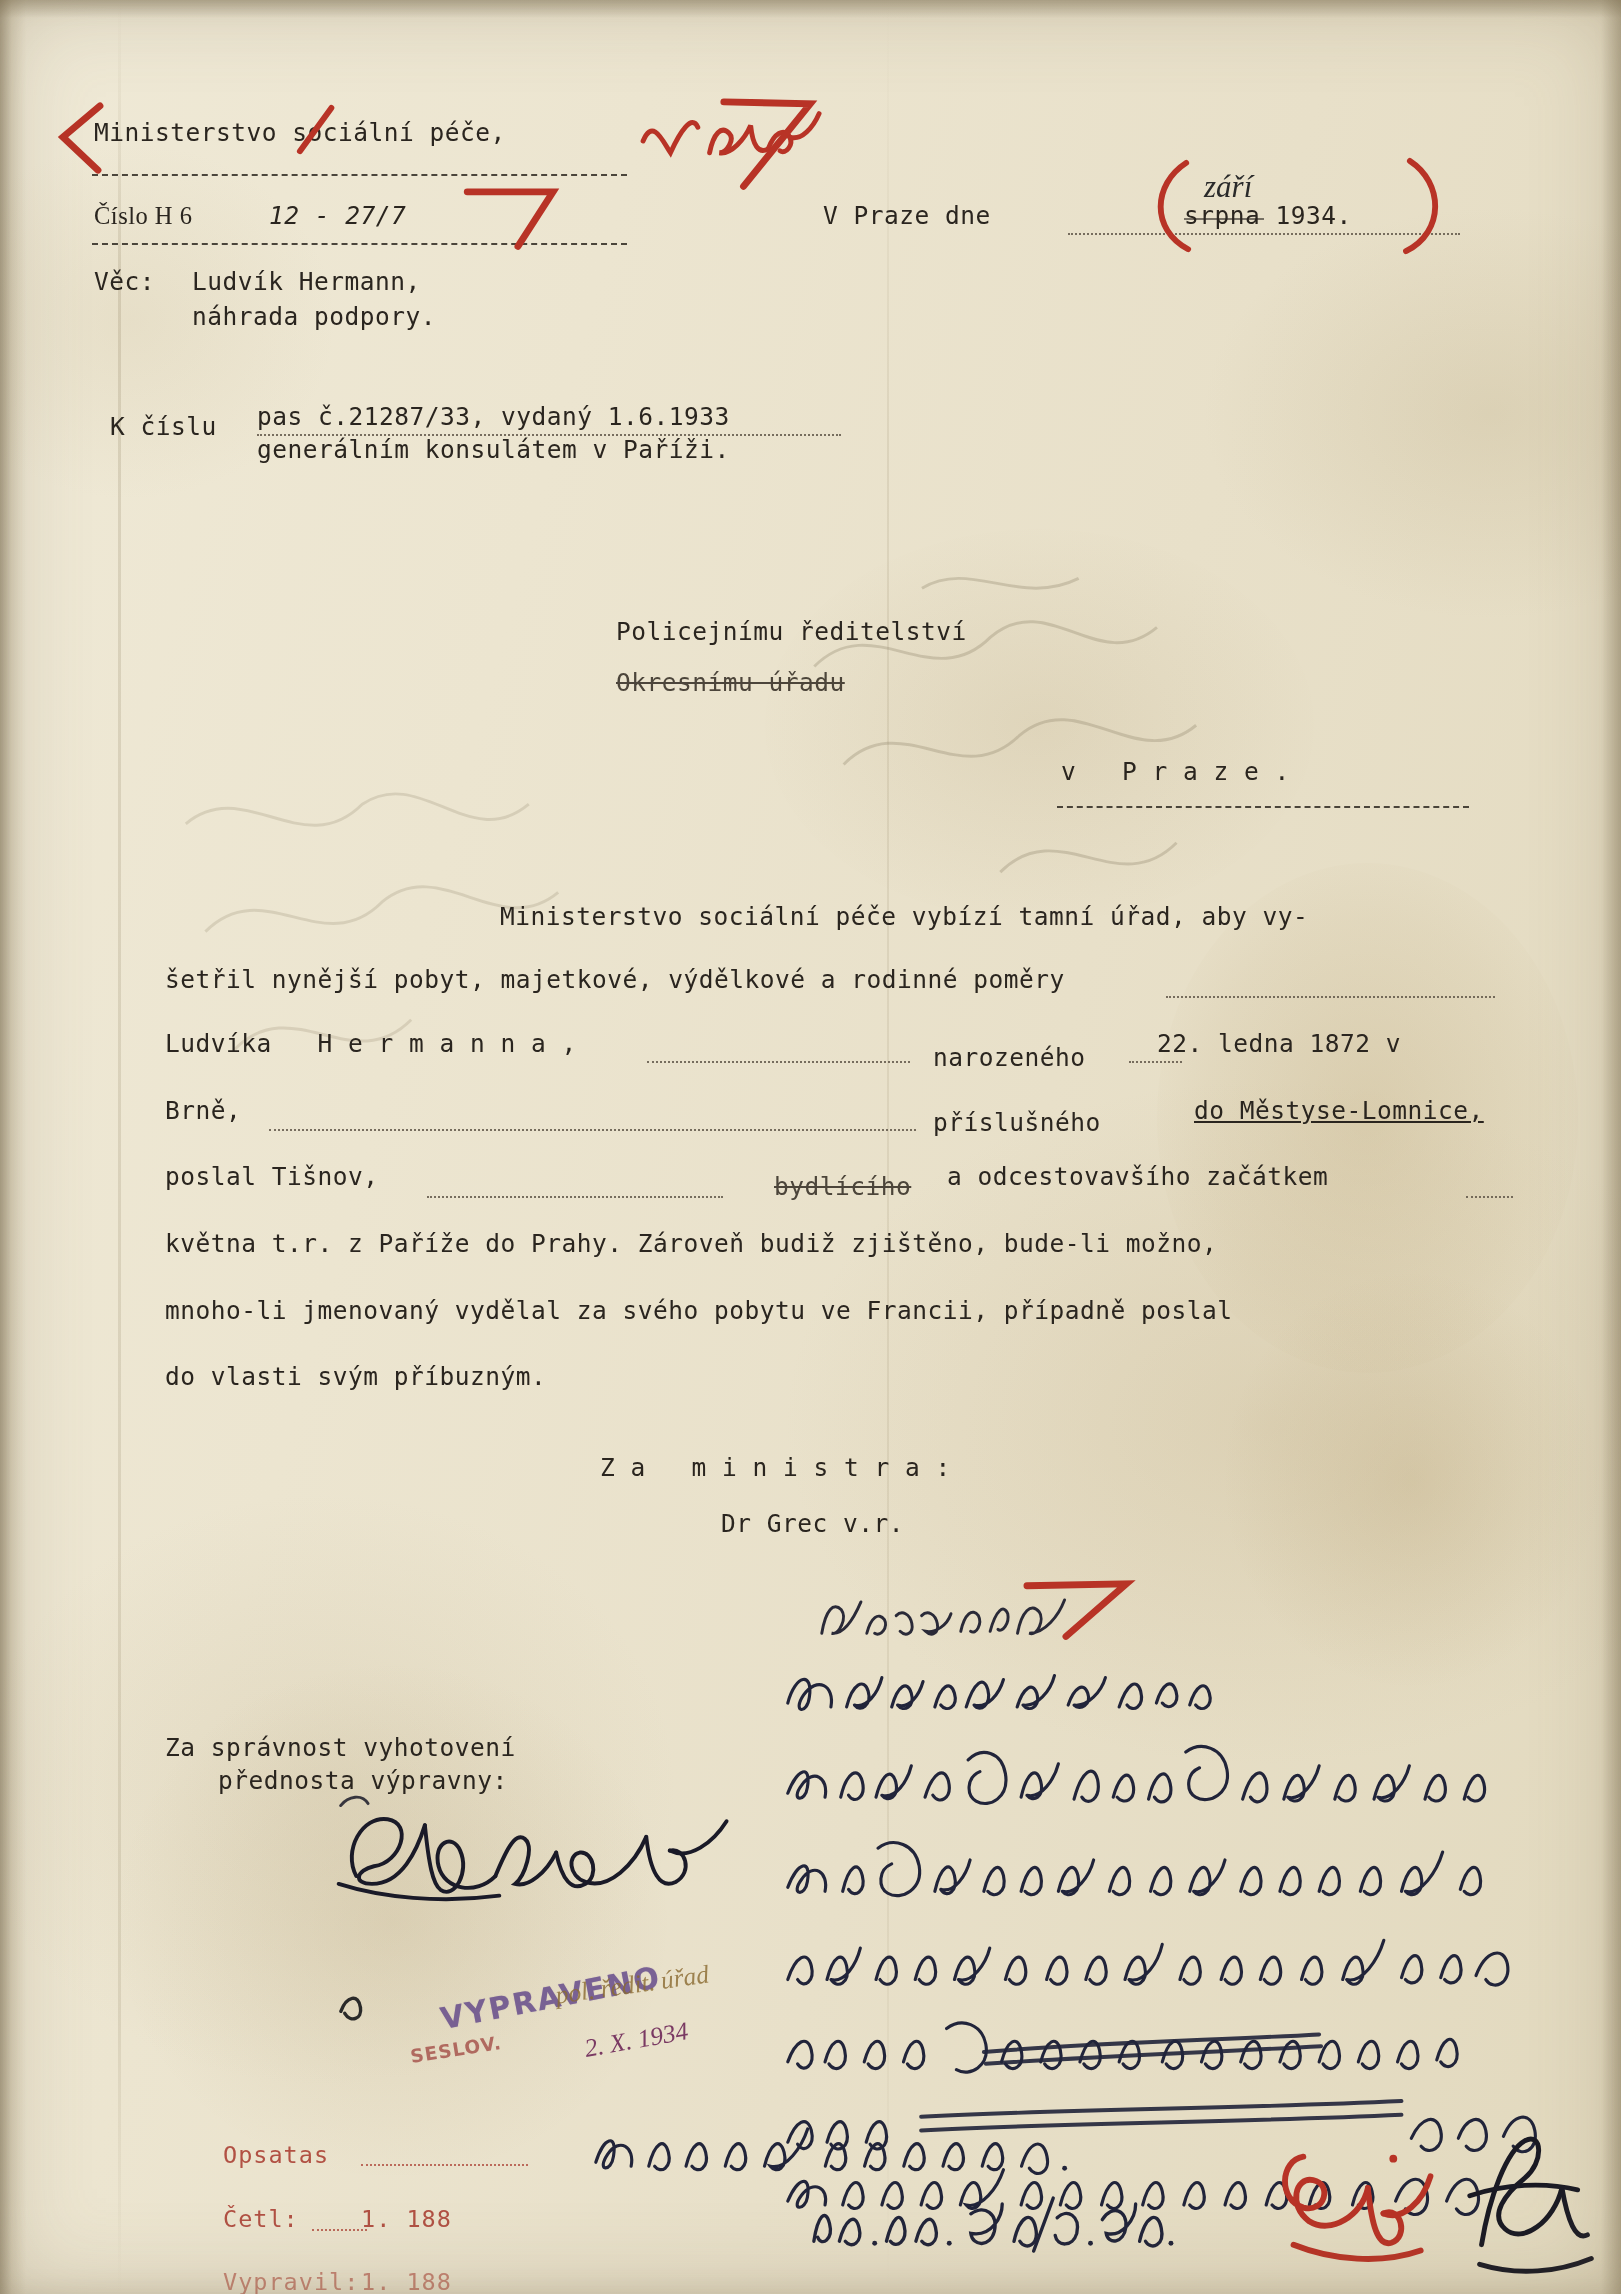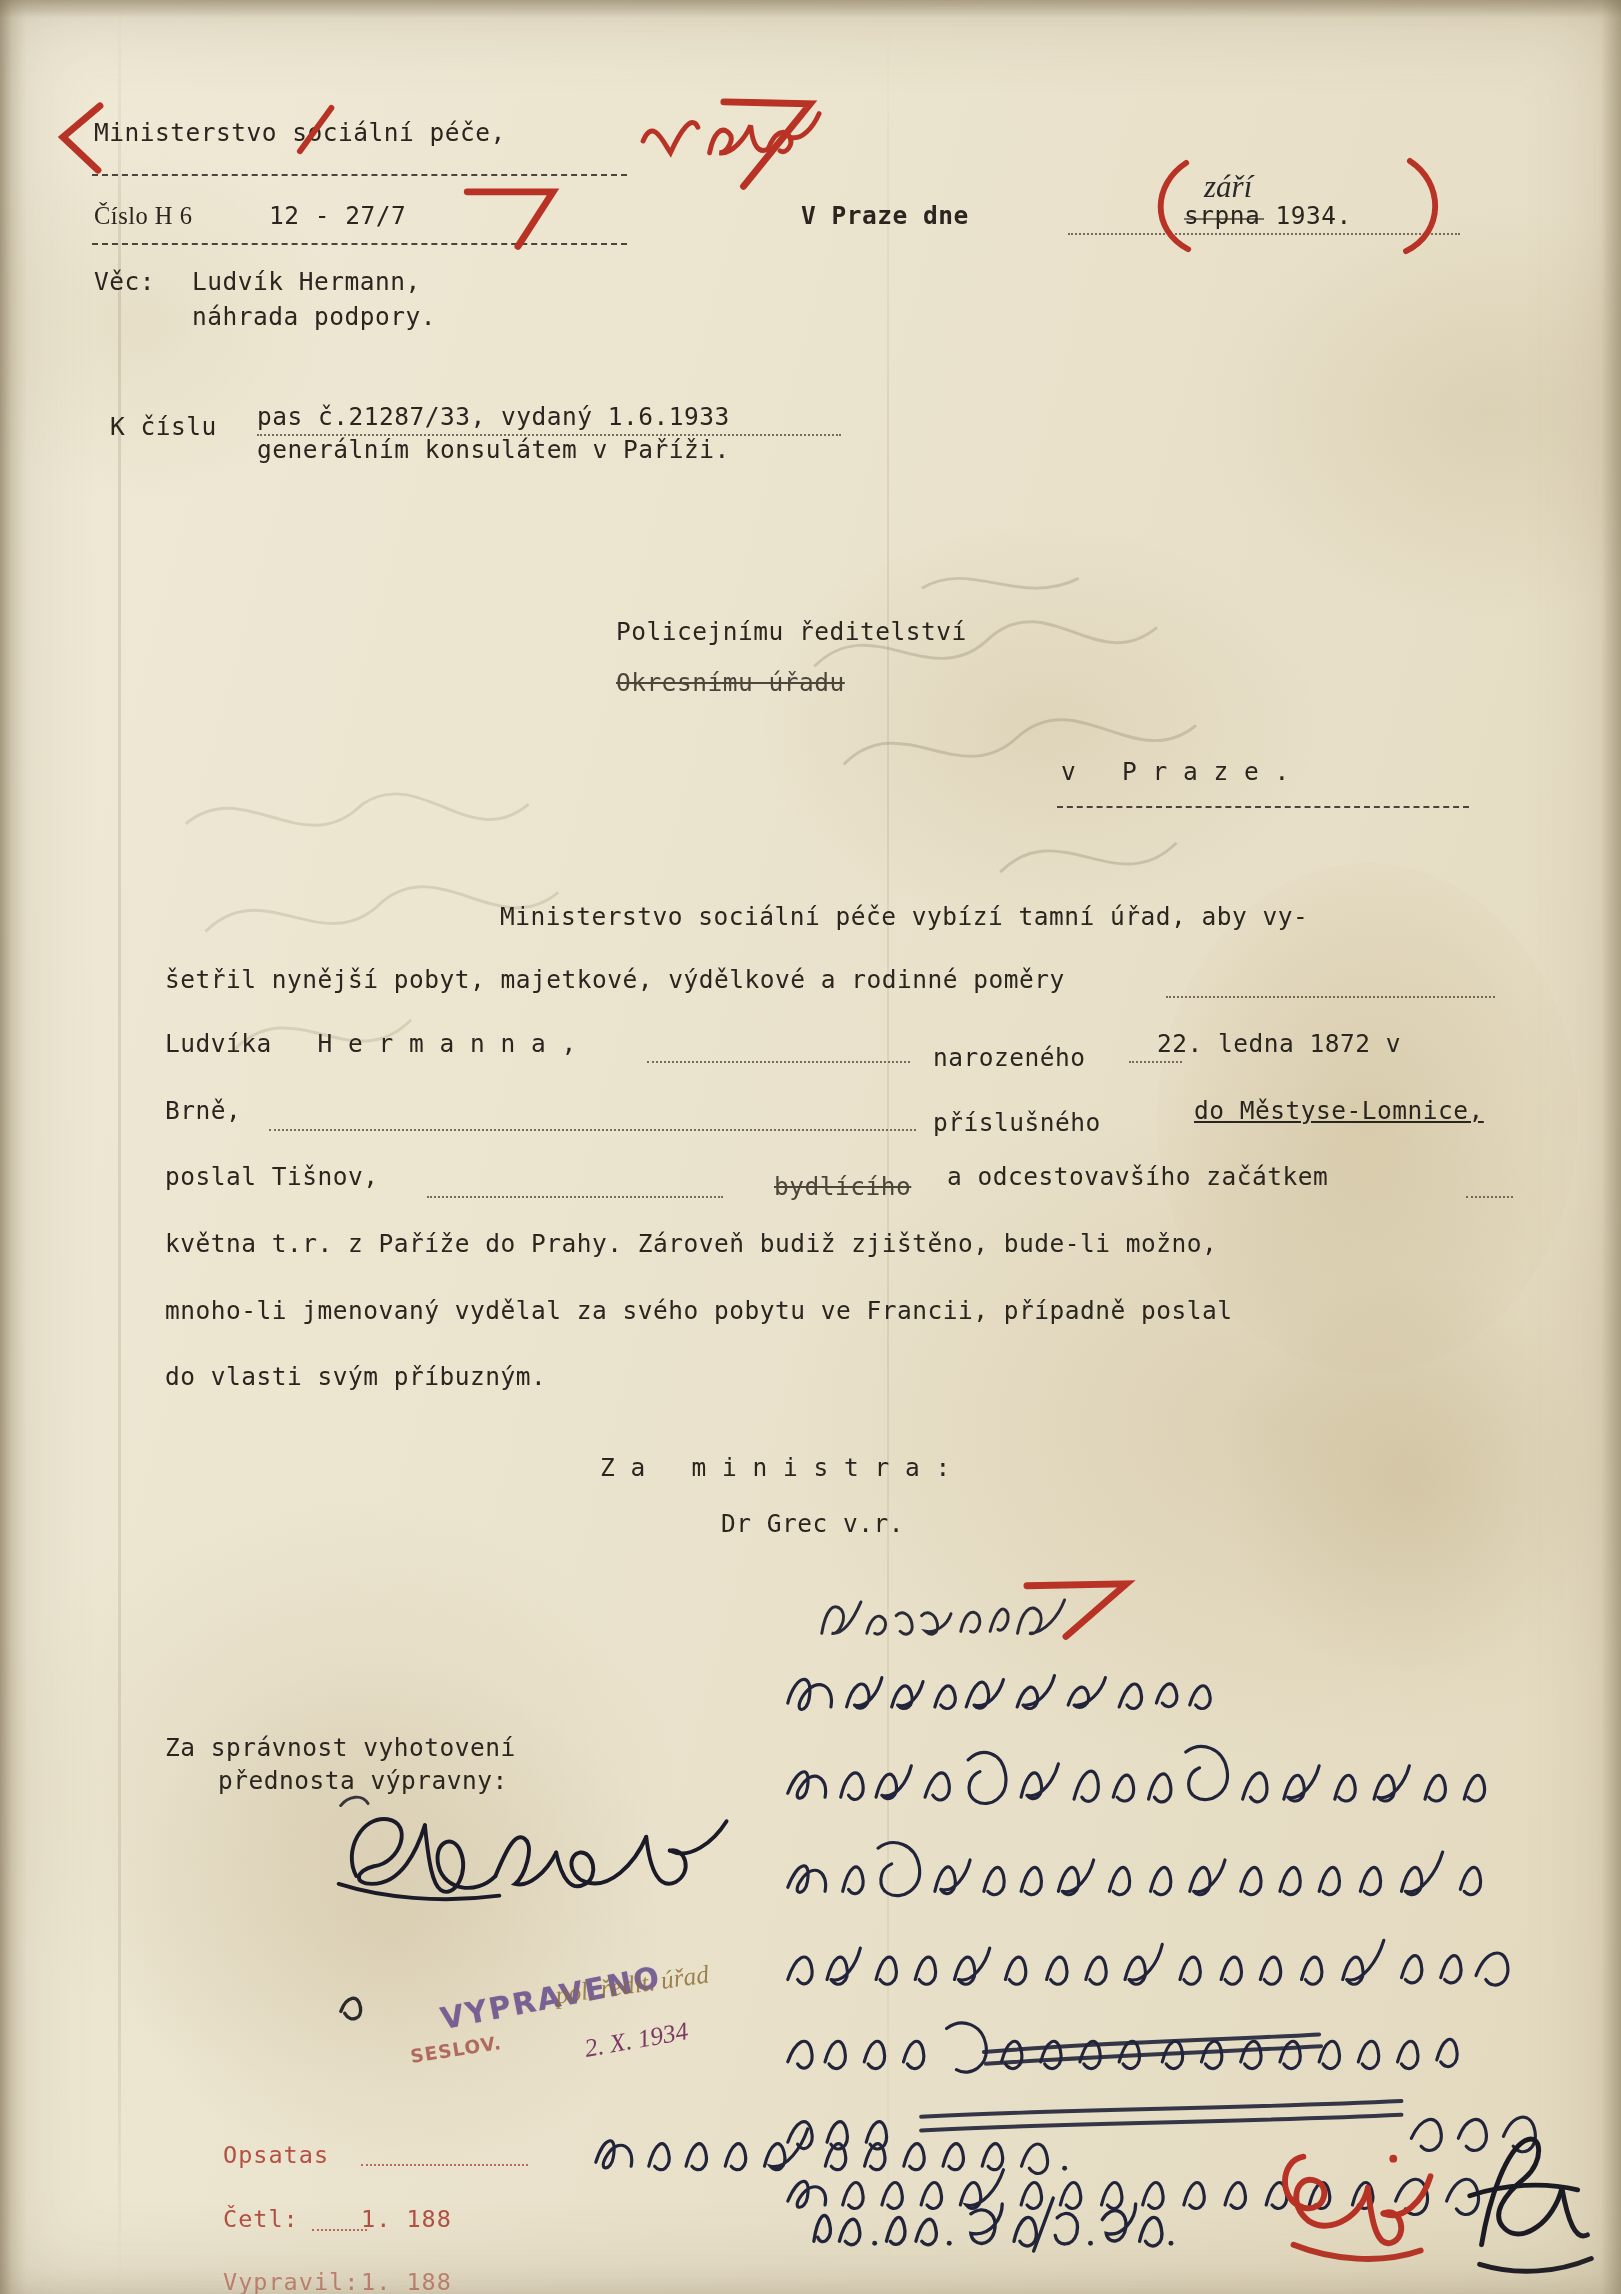--- a/index.html
+++ b/index.html
@@ -167,28 +167,28 @@
       <path d="M10,60 C70,10 130,100 190,40 C250,0 300,90 360,40"></path>
       <path d="M30,170 C90,110 150,200 210,140 C270,90 330,180 390,130"></path>
       <path d="M60,290 C120,230 180,320 240,260"></path>
     </g>
   </svg>
 
   <div class="t" style="left:94px; top:118px;">Ministerstvo sociální péče,</div>
   <div class="dash" style="left:92px; top:174px; width:535px;"></div>
 
   <div class="t" style="left:94px; top:201px;font-family:Liberation Serif, serif;">Číslo H 6</div>
-  <div class="t" style="left:269px; top:201px;">12 - 27/7</div>
+  <div class="t" style="left:269px; top:201px;font-style:italic;">12 - 27/7</div>
   <div class="dash" style="left:92px; top:243px; width:535px;"></div>
 
   <div class="t" style="left:94px; top:267px;">Věc:</div>
   <div class="t" style="left:192px; top:267px;">Ludvík Hermann,</div>
   <div class="t" style="left:192px; top:302px;">náhrada podpory.</div>
 
-  <div class="t" style="left:801px; top:201px;font-weight:bold;">V Praze dne</div>
+  <div class="t" style="left:823px; top:201px;">V Praze dne</div>
   <div class="dot" style="left:1068px; top:233px; width:392px;"></div>
   <div class="t" style="left:1184px; top:201px;">srpna 1934.</div>
 
   <div class="uline" style="left:1184px; top:218px; width:80px; border-bottom:2px solid #2a251f;"></div>
 
   <div class="t" style="left:110px; top:412px;">K číslu</div>
   <div class="t" style="left:257px; top:402px;">pas č.21287/33, vydaný 1.6.1933</div>
   <div class="t" style="left:257px; top:435px;">generálním konsulátem v Paříži.</div>
   <div class="dot" style="left:257px; top:434px; width:584px;"></div>
 

